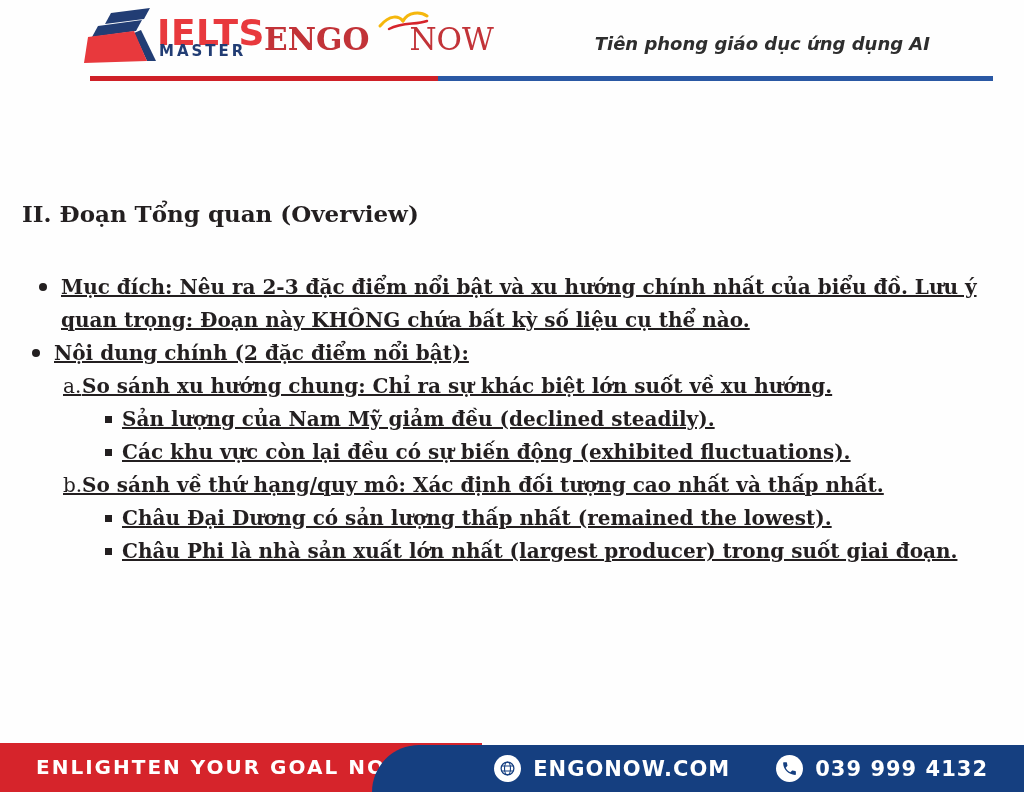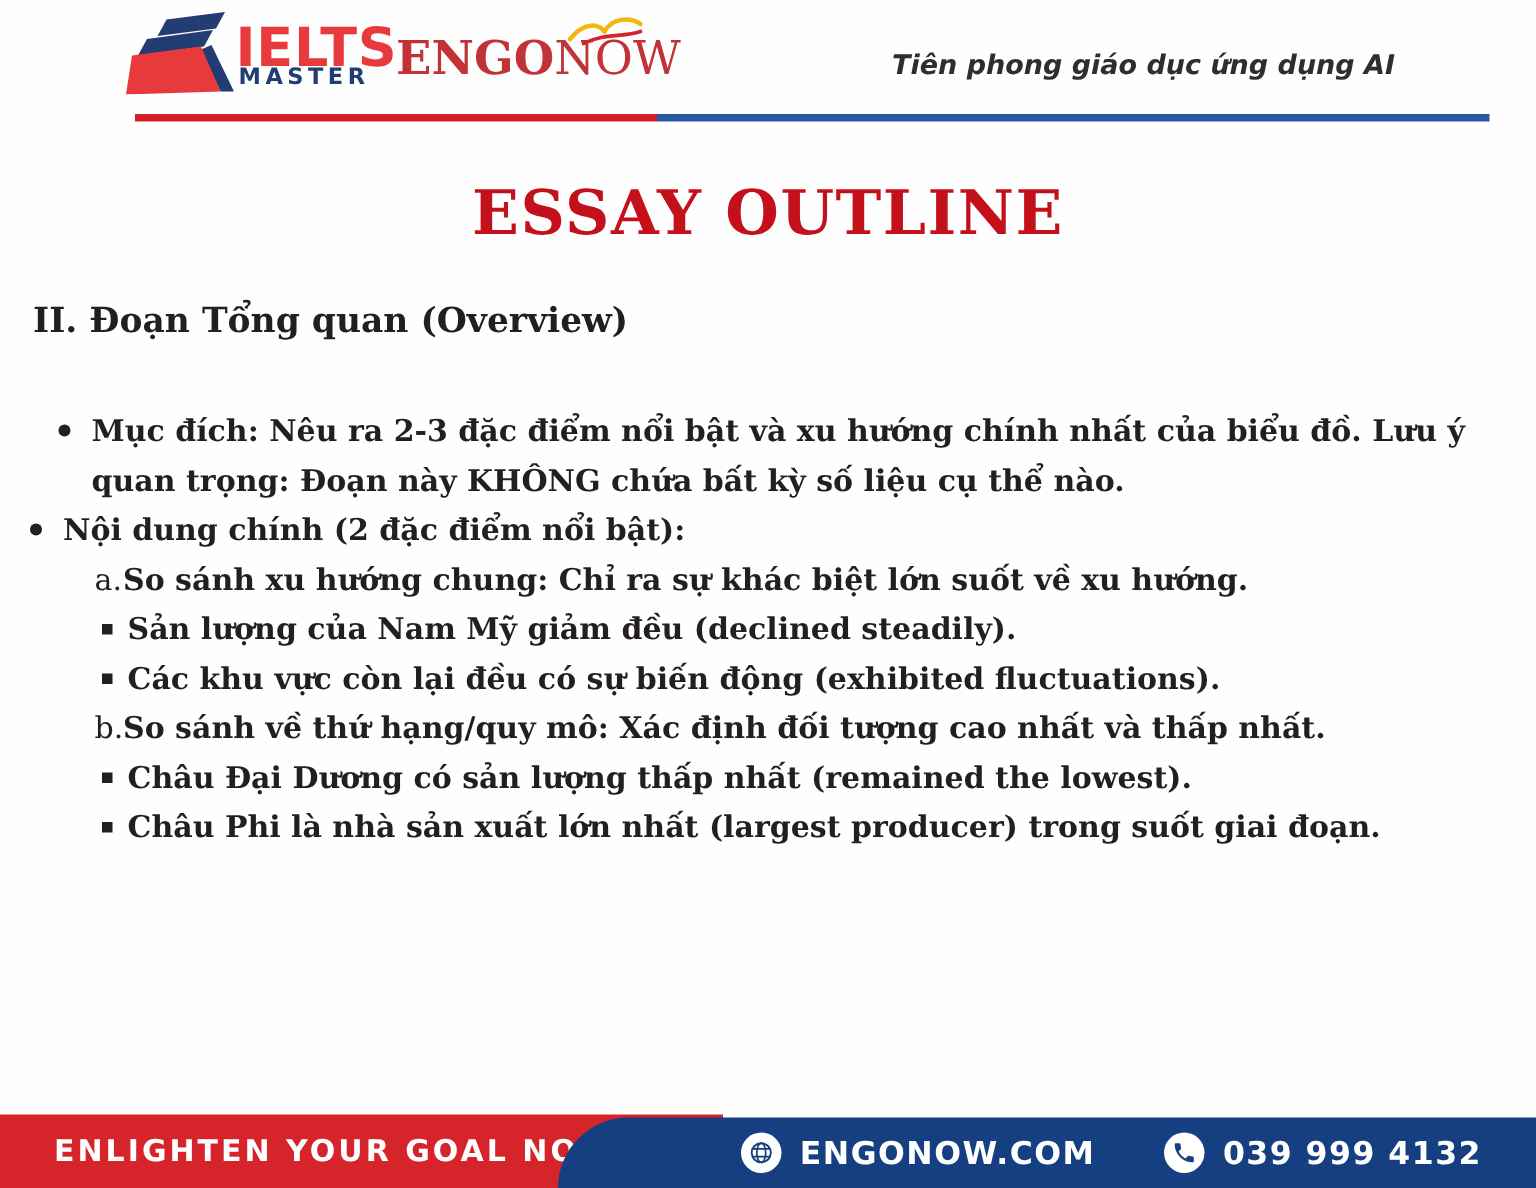--- a/index.html
+++ b/index.html
@@ -12,40 +12,40 @@
   .page{position:relative;width:1024px;height:792px;background:#fefefe;overflow:hidden;
         font-family:"DejaVu Serif","Liberation Serif",serif;color:var(--text-dark);}
   
   .book-logo{position:absolute;left:84px;top:7px;width:74px;height:56px;}
   .logo-ielts{position:absolute;left:157px;top:15px;font-family:"DejaVu Sans","Liberation Sans",sans-serif;
         font-weight:800;font-size:36px;letter-spacing:.5px;color:var(--logo-red);line-height:1;}
   .logo-master{position:absolute;left:159px;top:44px;font-family:"DejaVu Sans","Liberation Sans",sans-serif;
         font-weight:800;font-size:15px;letter-spacing:3px;color:var(--navy);line-height:1;}
   .engonow{position:absolute;left:264px;top:24px;font-size:31px;line-height:1;color:var(--engonow-red);}
   .engonow .engo{font-weight:700;}
-  .engonow .now{font-weight:400;}
+  .engonow .now{font-weight:400;margin-left:40px;}
   .bird{position:absolute;left:377px;top:9px;width:52px;height:24px;}
   .tagline{position:absolute;right:94px;top:33px;font-family:"DejaVu Sans","Liberation Sans",sans-serif;
         font-style:italic;font-weight:600;font-size:18px;color:#2e2e2e;}
   .divider{position:absolute;left:90px;top:76px;width:903px;height:5px;display:flex;}
   .divider-red{width:348px;background:#cf2027;}
   .divider-blue{flex:1;background:var(--divider-blue);}
   
   .title{position:absolute;left:0;top:118px;width:100%;text-align:center;
         font-size:41px;font-weight:700;letter-spacing:1px;color:var(--title-red);}
   .section-heading{position:absolute;left:22px;top:200px;font-size:23px;font-weight:700;text-align:right;}
   
   .content{position:absolute;left:0;top:271px;right:36px;}
-  .row{display:flex;line-height:33px;font-size:20px;font-weight:700;}
-  .lvl1{padding-left:20px;}
+  .row{display:flex;line-height:33px;font-size:20px;font-weight:700;text-decoration:underline;}
+  .lvl1{padding-left:32px;}
   .row.first{padding-left:39px;}
   .dot{flex:none;width:8px;height:8px;border-radius:50%;background:var(--text-dark);margin:12px 14px 0 0;}
   .alpha-row{padding-left:63px;}
   .alpha-marker{flex:none;width:19px;font-weight:400;}
-  .sq-row{padding-left:68px;}
+  .sq-row{padding-left:105px;}
   .sq{flex:none;width:7px;height:7px;background:var(--text-dark);margin:13px 10px 0 0;}
   .txt{flex:1;}
   
   .footer-red{position:absolute;left:0;bottom:0;width:482px;height:49px;background:var(--brand-red);}
   .slogan{position:absolute;left:36px;bottom:13px;color:#fff;font-family:"DejaVu Sans","Liberation Sans",sans-serif;
         font-weight:700;font-size:20px;letter-spacing:2px;}
   .footer-blue{position:absolute;right:0;bottom:0;width:652px;height:47px;background:var(--footer-navy);
         border-top-left-radius:55px;display:flex;align-items:center;justify-content:flex-end;
         padding-right:36px;color:#fff;font-family:"DejaVu Sans","Liberation Sans",sans-serif;
         font-weight:700;font-size:21px;letter-spacing:1px;text-align:center;}
@@ -75,21 +75,20 @@
       <path d="M26,12 C31,3 43,2 50,7" stroke="#f5b70d" stroke-width="3" fill="none" stroke-linecap="round"></path>
       <path d="M12,20 C26,13 38,16 50,12" stroke="#d6242b" stroke-width="2.5" fill="none" stroke-linecap="round"></path>
     </svg>
     <div class="tagline">Tiên phong giáo dục ứng dụng AI</div>
     <div class="divider">
       <span class="divider-red"></span>
       <span class="divider-blue"></span>
     </div>
   </div>
 
-  <h1 class="title">ESSAY OUTLINE</h1>
   <h2 class="section-heading">II. Đoạn Tổng quan (Overview)</h2>
 
   <div class="content">
     <div class="row lvl1 first">
       <span class="dot"></span>
       <div class="txt">Mục đích: Nêu ra 2-3 đặc điểm nổi bật và xu hướng chính nhất của biểu đồ. Lưu ý quan trọng: Đoạn này KHÔNG chứa bất kỳ số liệu cụ thể nào.</div>
     </div>
     <div class="row lvl1">
       <span class="dot"></span>
       <div class="txt">Nội dung chính (2 đặc điểm nổi bật):</div>

